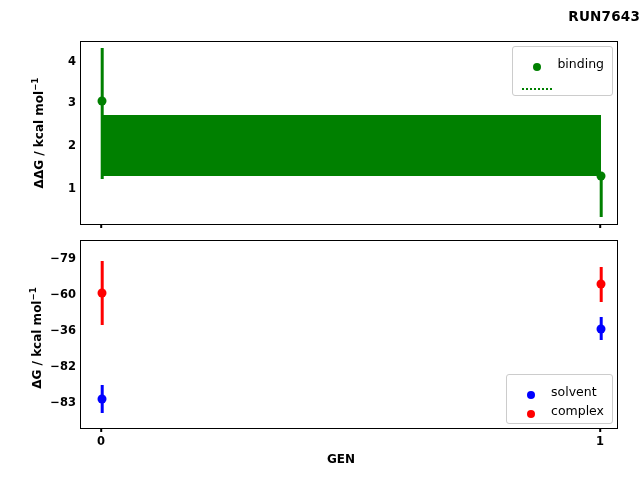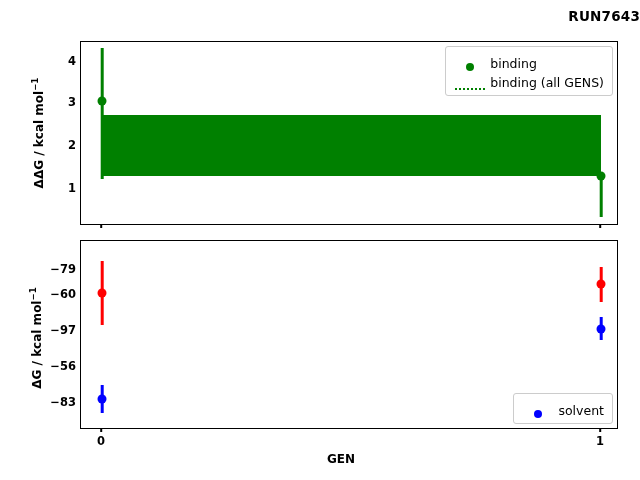--- a/index.html
+++ b/index.html
@@ -219,46 +219,45 @@
       <div class="legend-row">
         <span class="legend-key">
           <span class="legend-dot" style="background:#008000;"></span>
         </span>
         <span class="legend-text">binding</span>
       </div>
       <div class="legend-row">
         <span class="legend-key">
           <span class="legend-dash"></span>
         </span>
-        <span class="legend-text">binding (all GENS)</span>
       </div>
     </div>
   </div>
 
   <span class="xtick-mark" style="left:101px; top:224px;"></span>
   <span class="xtick-mark" style="left:600px; top:224px;"></span>
 
   <div class="ylabel" style="left:-44px; top:330px; width:160px;">
     <span>ΔG / kcal mol</span><sup>−1</sup>
   </div>
 
   <div class="ytick-wrap" style="left:4px; top:258px;">
-    <span class="ytick-label" style="top:11px;margin-left:16px;">−79</span>
+    <span class="ytick-label" style="top:0;margin-left:16px;">−79</span>
     <span class="tick-mark" style="left:76px; top:0;"></span>
   </div>
   <div class="ytick-wrap" style="left:4px; top:294px;">
     <span class="ytick-label" style="top:0;">−60</span>
     <span class="tick-mark" style="left:76px; top:0;"></span>
   </div>
   <div class="ytick-wrap" style="left:4px; top:330px;">
-    <span class="ytick-label" style="top:0;">−97</span>
+    <span class="ytick-label" style="top:0;">−36</span>
     <span class="tick-mark" style="left:76px; top:0;"></span>
   </div>
   <div class="ytick-wrap" style="left:4px; top:366px;">
-    <span class="ytick-label" style="top:0;">−56</span>
+    <span class="ytick-label" style="top:0;">−82</span>
     <span class="tick-mark" style="left:76px; top:0;"></span>
   </div>
   <div class="ytick-wrap" style="left:4px; top:402px;">
     <span class="ytick-label" style="top:0;">−83</span>
     <span class="tick-mark" style="left:76px; top:0;"></span>
   </div>
 
   <div class="axes" id="axes-bottom">
 
     <div class="errbar" style="left:21px; top:20px; height:64px; background:#ff0000;"></div>
@@ -273,20 +272,26 @@
     <div class="errbar" style="left:520px; top:76px; height:23px; background:#0000ff;"></div>
     <div class="marker" style="left:520px; top:88px; background:#0000ff;"></div>
 
     <div class="legend" style="right:4px; bottom:4px;">
       <div class="legend-row">
         <span class="legend-key">
           <span class="legend-dot" style="background:#0000ff;"></span>
         </span>
         <span class="legend-text">solvent</span>
       </div>
+      <div class="legend-row">
+        <span class="legend-key">
+          <span class="legend-dot" style="background:#ff0000;"></span>
+        </span>
+        <span class="legend-text">complex</span>
+      </div>
     </div>
   </div>
 
   <span class="xtick-mark" style="left:101px; top:428px;"></span>
   <span class="xtick-mark" style="left:600px; top:428px;"></span>
 
   <span class="xtick-label" style="left:101px; top:434px;">0</span>
   <span class="xtick-label" style="left:600px; top:434px;">1</span>
 
   <span class="xlabel" style="left:341px; top:452px;">GEN</span>

